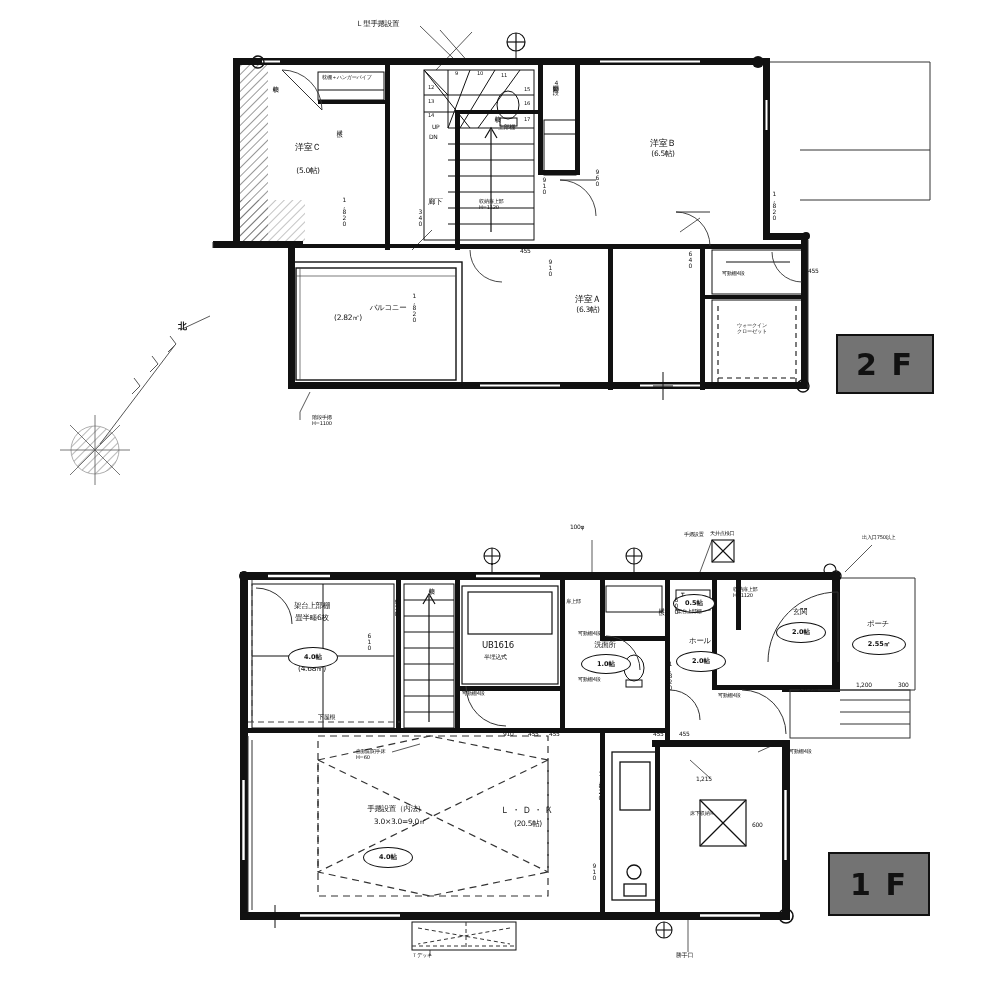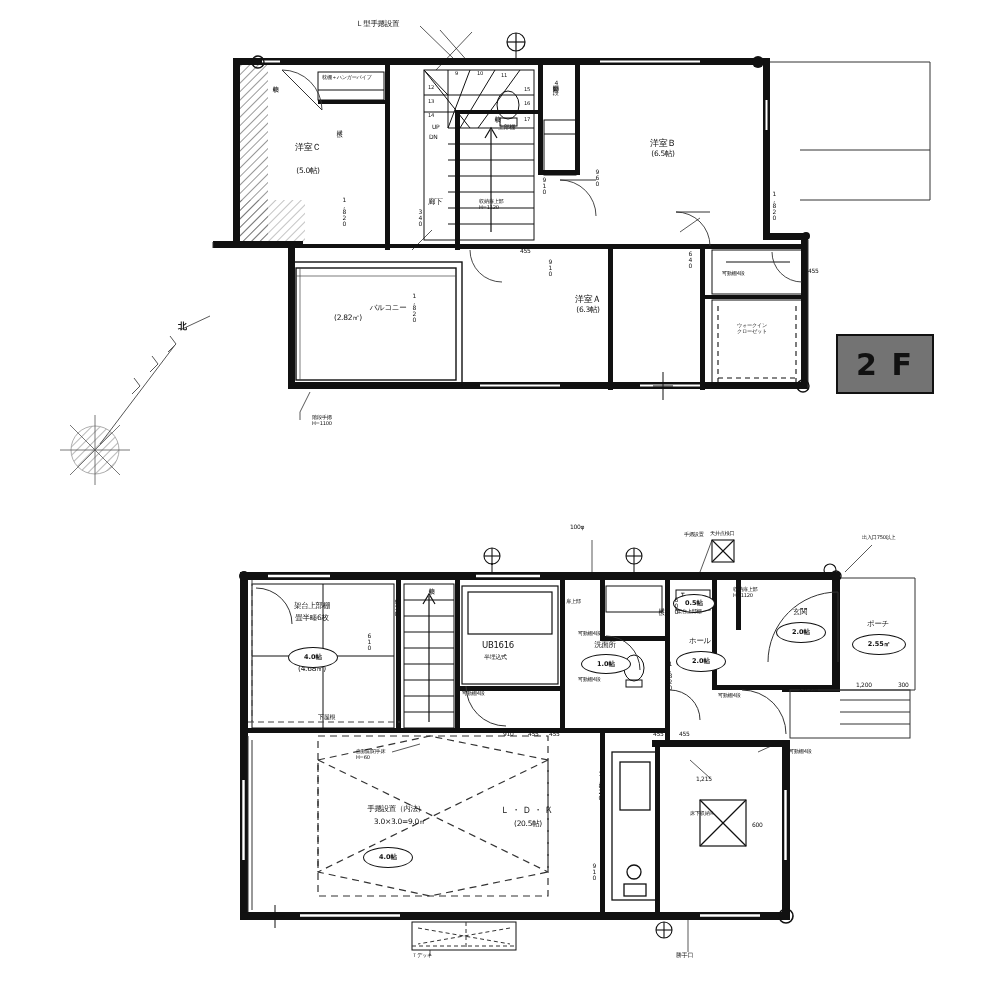--- a/index.html
+++ b/index.html
@@ -362,20 +362,21 @@
       <g stroke="#555" stroke-width="1" fill="none">
         <path d="M100 444 L175 345"></path>
         <path d="M168 352 L176 344 L170 336"></path>
         <path d="M150 372 L158 364 L152 356"></path>
         <path d="M132 394 L140 386 L134 378"></path>
       </g>
     </g>
   </svg>
 
   <div class="fbadge" style="left:836px;top:334px;width:94px;height:56px;">2 F</div>
+  <div class="fbadge" style="left:828px;top:852px;width:98px;height:60px;">1 F</div>
 
   <div class="lbl" style="left:178px;top:322px;font-weight:bold;font-size:9px;">北</div>
 
   <div class="lbl c big" style="left:308px;top:142px;">洋室Ｃ</div>
   <div class="lbl c" style="left:308px;top:167px;">(5.0帖)</div>
 
   <div class="lbl c big" style="left:663px;top:138px;">洋室Ｂ</div>
   <div class="lbl c" style="left:663px;top:150px;">(6.5帖)</div>
 
   <div class="lbl c big" style="left:588px;top:294px;">洋室Ａ</div>

